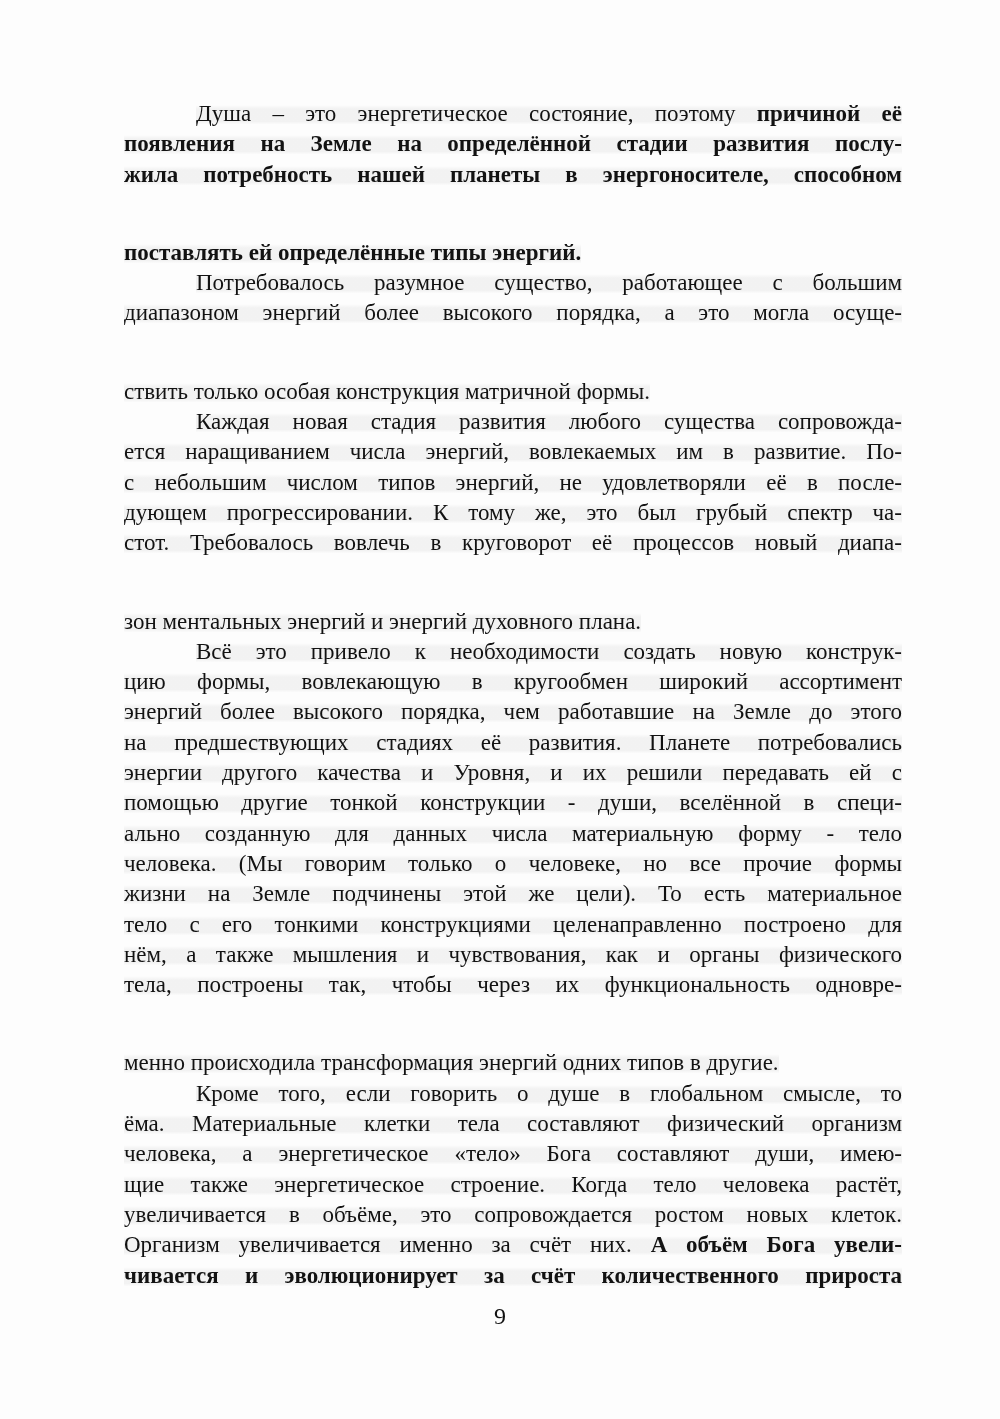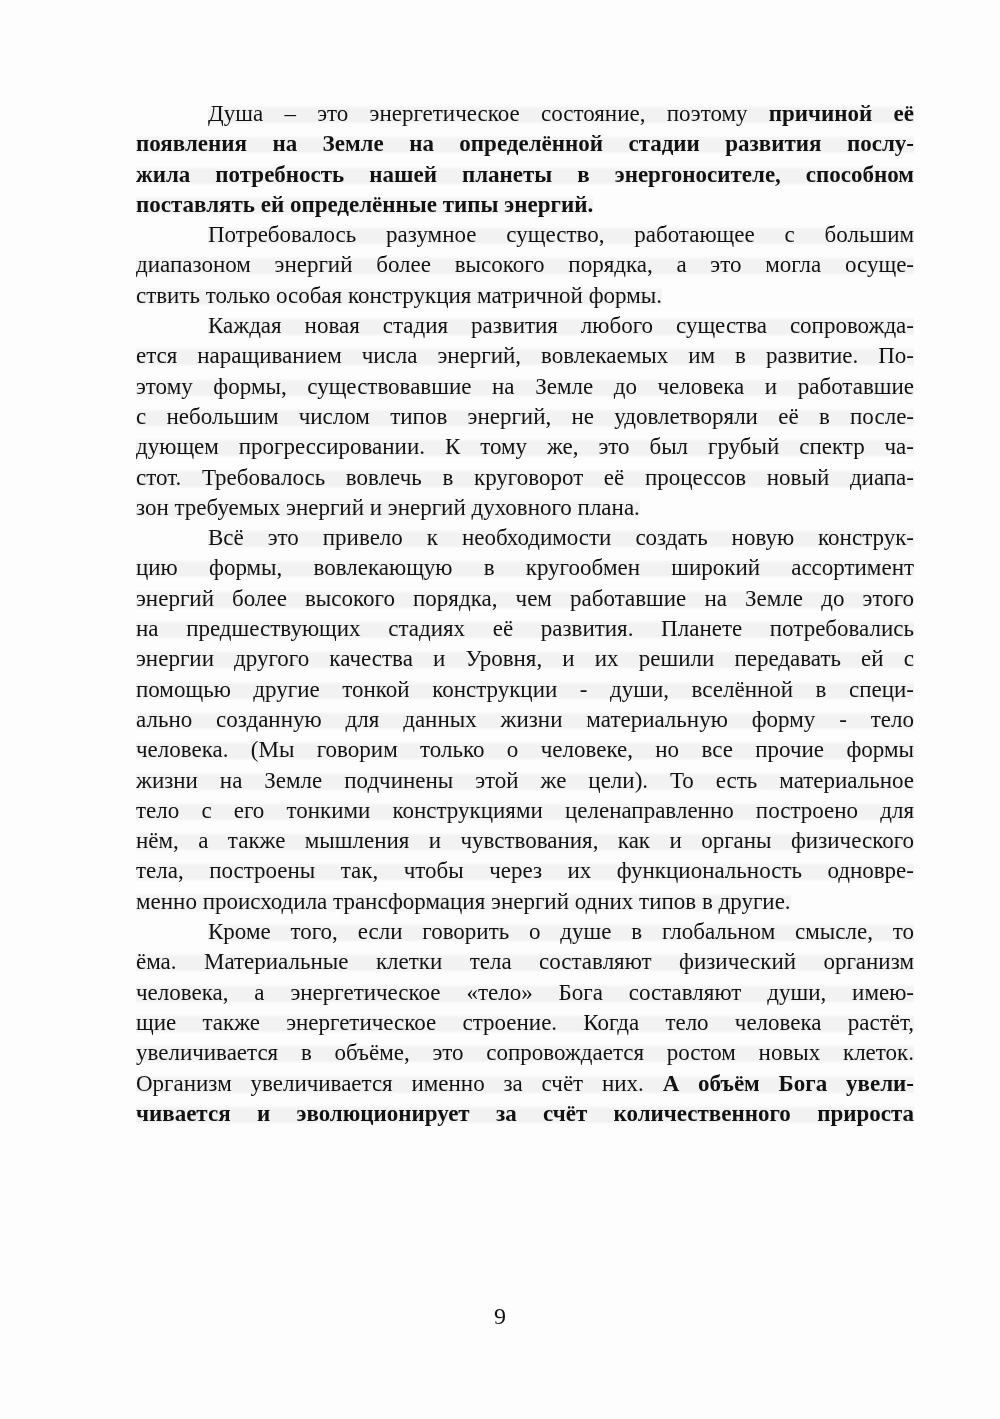--- a/index.html
+++ b/index.html
@@ -10,34 +10,34 @@
     color: #121212;
     position: relative;
     overflow: hidden;
   }
   .book-page {
     position: absolute; inset: 0;
     background: #fdfdfd;
   }
   .page-text {
     position: absolute;
-    left: 136px; top: 99px;
+    left: 124px; top: 99px;
     width: 778px;
     font-size: 23px;
   }
   .paragraph { margin: 0; padding: 0; }
   .line {
     height: 30.3px;
     line-height: 30.3px;
     text-align: justify;
     text-align-last: justify;
     white-space: normal;
   }
   .line.indent { padding-left: 72px; }
-  .line.last { text-align-last: left; }
+  .line.last { text-align-last: left; margin-top: 48px; }
   .seg {
     
     background: linear-gradient(to bottom,
       rgba(0,0,0,0) 16%,
       rgba(0,0,0,0.045) 32%,
       rgba(0,0,0,0.045) 82%,
       rgba(0,0,0,0) 94%);
   }
   .seg.bold { font-weight: bold; }
   .page-number {
@@ -60,34 +60,33 @@
         <div class="line last"><span class="seg bold">поставлять ей определённые типы энергий.</span></div>
       </div>
       <div class="paragraph">
         <div class="line indent"><span class="seg">Потребовалось разумное существо, работающее с большим</span></div>
         <div class="line"><span class="seg">диапазоном энергий более высокого порядка, а это могла осуще-</span></div>
         <div class="line last"><span class="seg">ствить только особая конструкция матричной формы.</span></div>
       </div>
       <div class="paragraph">
         <div class="line indent"><span class="seg">Каждая новая стадия развития любого существа сопровожда-</span></div>
         <div class="line"><span class="seg">ется наращиванием числа энергий, вовлекаемых им в развитие. По-</span></div>
-        <div class="line"><span class="seg">этому формы, существовавшие на Земле до человека и работавшие</span></div>
         <div class="line"><span class="seg">с небольшим числом типов энергий, не удовлетворяли её в после-</span></div>
         <div class="line"><span class="seg">дующем прогрессировании. К тому же, это был грубый спектр ча-</span></div>
         <div class="line"><span class="seg">стот. Требовалось вовлечь в круговорот её процессов новый диапа-</span></div>
-        <div class="line last"><span class="seg">зон требуемых энергий и энергий духовного плана.</span></div>
+        <div class="line last"><span class="seg">зон ментальных энергий и энергий духовного плана.</span></div>
       </div>
       <div class="paragraph">
         <div class="line indent"><span class="seg">Всё это привело к необходимости создать новую конструк-</span></div>
         <div class="line"><span class="seg">цию формы, вовлекающую в кругообмен широкий ассортимент</span></div>
         <div class="line"><span class="seg">энергий более высокого порядка, чем работавшие на Земле до этого</span></div>
         <div class="line"><span class="seg">на предшествующих стадиях её развития. Планете потребовались</span></div>
         <div class="line"><span class="seg">энергии другого качества и Уровня, и их решили передавать ей с</span></div>
         <div class="line"><span class="seg">помощью другие тонкой конструкции - души, вселённой в специ-</span></div>
-        <div class="line"><span class="seg">ально созданную для данных жизни материальную форму - тело</span></div>
+        <div class="line"><span class="seg">ально созданную для данных числа материальную форму - тело</span></div>
         <div class="line"><span class="seg">человека. (Мы говорим только о человеке, но все прочие формы</span></div>
         <div class="line"><span class="seg">жизни на Земле подчинены этой же цели). То есть материальное</span></div>
         <div class="line"><span class="seg">тело с его тонкими конструкциями целенаправленно построено для</span></div>
         <div class="line"><span class="seg">нём, а также мышления и чувствования, как и органы физического</span></div>
         <div class="line"><span class="seg">тела, построены так, чтобы через их функциональность одновре-</span></div>
         <div class="line last"><span class="seg">менно происходила трансформация энергий одних типов в другие.</span></div>
       </div>
       <div class="paragraph">
         <div class="line indent"><span class="seg">Кроме того, если говорить о душе в глобальном смысле, то</span></div>
         <div class="line"><span class="seg">ёма. Материальные клетки тела составляют физический организм</span></div>

